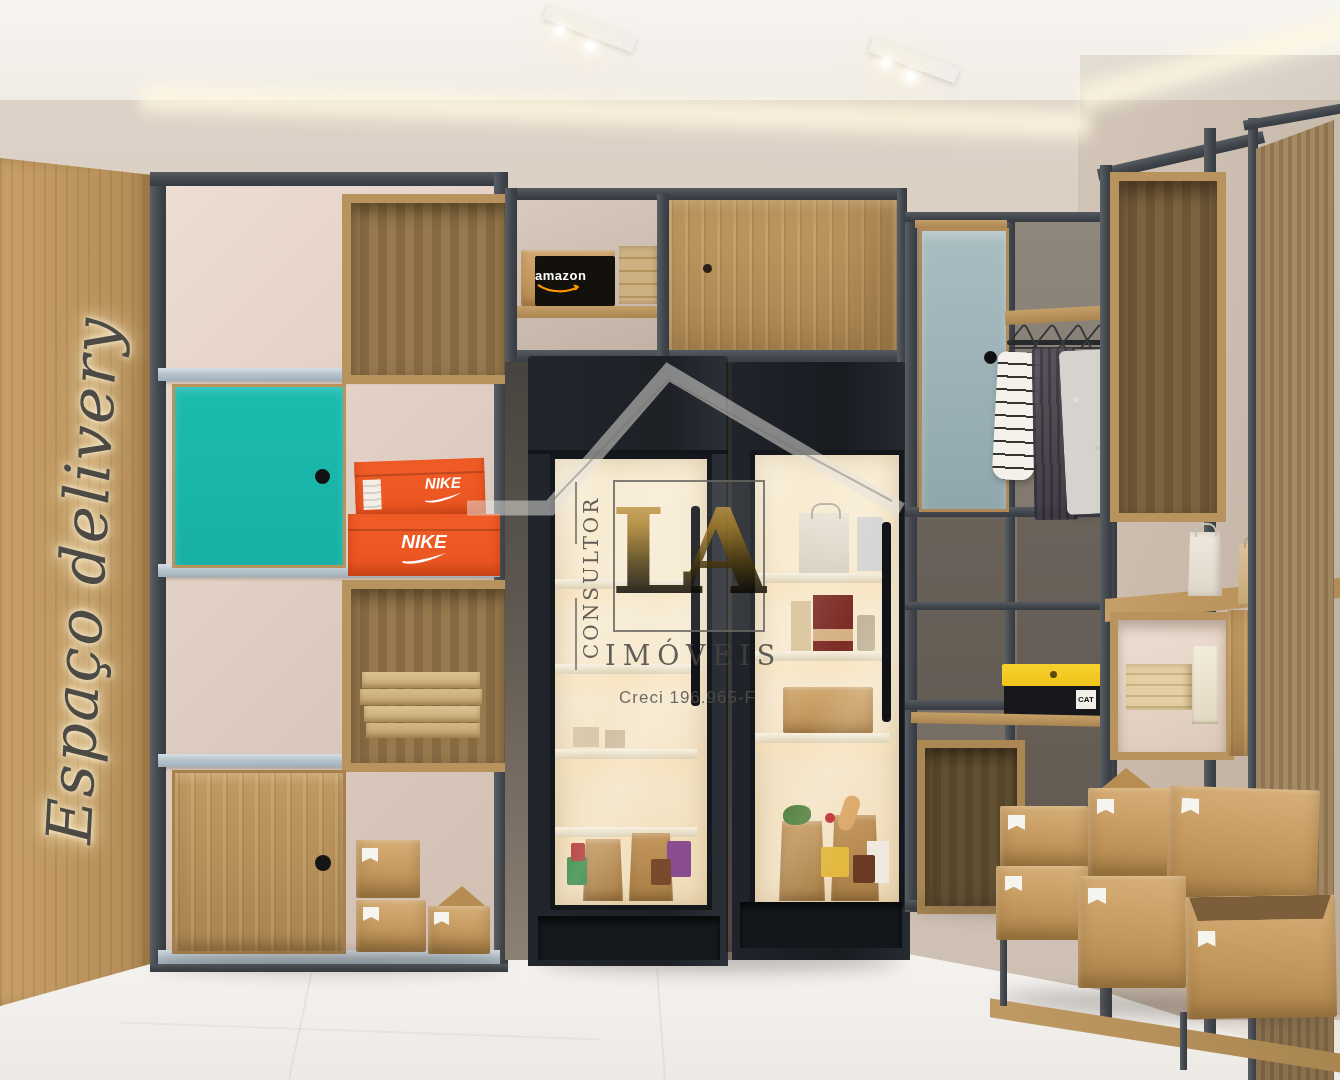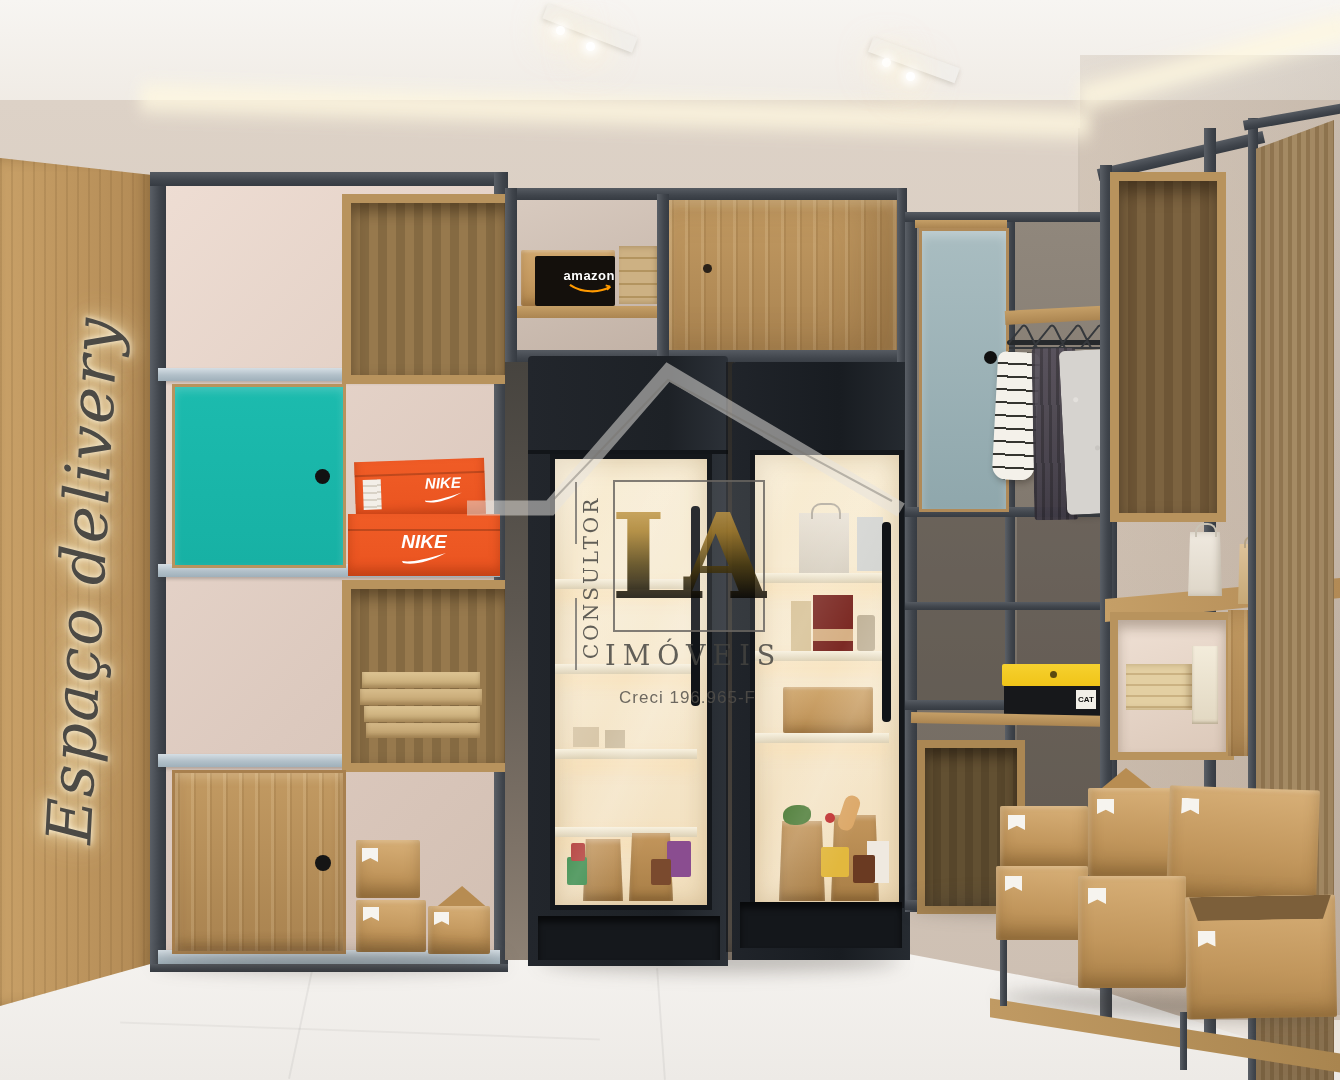--- a/index.html
+++ b/index.html
@@ -115,21 +115,21 @@
     <div class="a kbox" style="left:278px;top:734px;width:62px;height:48px;">
         <div class="a flag" style="left:6px;top:6px;width:15px;height:13px;"></div>
       </div>
   </div>
 
   <div class="a" style="left:505px;top:188px;width:402px;height:176px;">
     <div class="a" style="left:10px;top:10px;width:146px;height:154px;background:linear-gradient(160deg,#d8cabf,#c2b2a6);"></div>
     <div class="a woodface" style="left:10px;top:118px;width:146px;height:12px;"></div>
 
     <div class="a kraft" style="left:16px;top:62px;width:94px;height:56px;">
-      <div class="a" style="left:14px;top:6px;width:80px;height:50px;background:#14100c;border-radius:2px;display:flex;flex-direction:column;align-items:flex-end;justify-content:center;">
+      <div class="a" style="left:14px;top:6px;width:80px;height:50px;background:#14100c;border-radius:2px;display:flex;flex-direction:column;align-items:flex-start;justify-content:center;">
         <span style="color:#fff;font-size:13px;font-weight:bold;letter-spacing:.5px;">amazon</span>
         <svg width="48" height="11" viewBox="0 0 52 12">
             <path d="M3 2 C 16 11 36 11 47 4" stroke="#ff9a00" stroke-width="2.4" fill="none"></path>
             <path d="M47 4 l-5 -1.5 M47 4 l-3.5 3.5" stroke="#ff9a00" stroke-width="2" fill="none"></path>
           </svg>
       </div>
     </div>
     <div class="a" style="left:114px;top:58px;width:42px;height:58px;background:repeating-linear-gradient(180deg,#cdb183 0 11px,#b3945f 11px 13px);box-shadow:inset -4px 0 6px rgba(80,55,25,.35);"></div>
 
     <div class="a woodgrain" style="left:164px;top:12px;width:228px;height:150px;box-shadow:inset 0 6px 10px rgba(255,240,210,.2), inset -30px 0 40px rgba(90,60,30,.28);">
@@ -288,20 +288,20 @@
   <div class="a shadow" style="left:155px;top:952px;width:350px;height:20px;"></div>
 
   <div class="a" style="left:455px;top:358px;width:470px;height:368px;opacity:.84;z-index:60;">
     <svg class="a" style="left:0;top:0;" width="470" height="368" viewBox="0 0 470 368">
       <polyline points="12,150 95,150 213,14 446,152" fill="none" stroke="#e7e4df" stroke-width="15" stroke-opacity="0.62"></polyline>
       <polyline points="99,141 213,22 437,143" fill="none" stroke="#8f8c86" stroke-width="2" stroke-opacity="0.7"></polyline>
     </svg>
     <div class="a" style="left:120px;top:124px;width:2px;height:62px;background:#7a7772;"></div>
     <div class="a" style="left:120px;top:240px;width:2px;height:72px;background:#7a7772;"></div>
     <div class="a wm-serif vtext" style="left:124px;top:120px;width:28px;height:198px;font-size:20px;letter-spacing:3px;text-align:center;">CONSULTOR</div>
-    <div class="a" style="left:158px;top:122px;width:148px;height:148px;border:2px solid #6b6763;background:rgba(250,248,244,.13);display:flex;align-items:center;justify-content:center;">
+    <div class="a" style="left:158px;top:122px;width:148px;height:148px;border:2px solid #6b6763;background:rgba(250,248,244,.13);display:flex;align-items:flex-start;justify-content:center;">
       <span class="la" style="padding-right:14px;">LA</span>
     </div>
     <div class="a wm-serif" style="left:150px;top:282px;width:165px;font-size:27px;letter-spacing:7px;text-align:center;">IMÓVEIS</div>
     <div class="a" style="left:150px;top:330px;width:165px;font-size:17px;letter-spacing:1px;color:#53504b;text-align:center;">Creci 196.965-F</div>
   </div>
 
 </div>
 
 </body></html>

